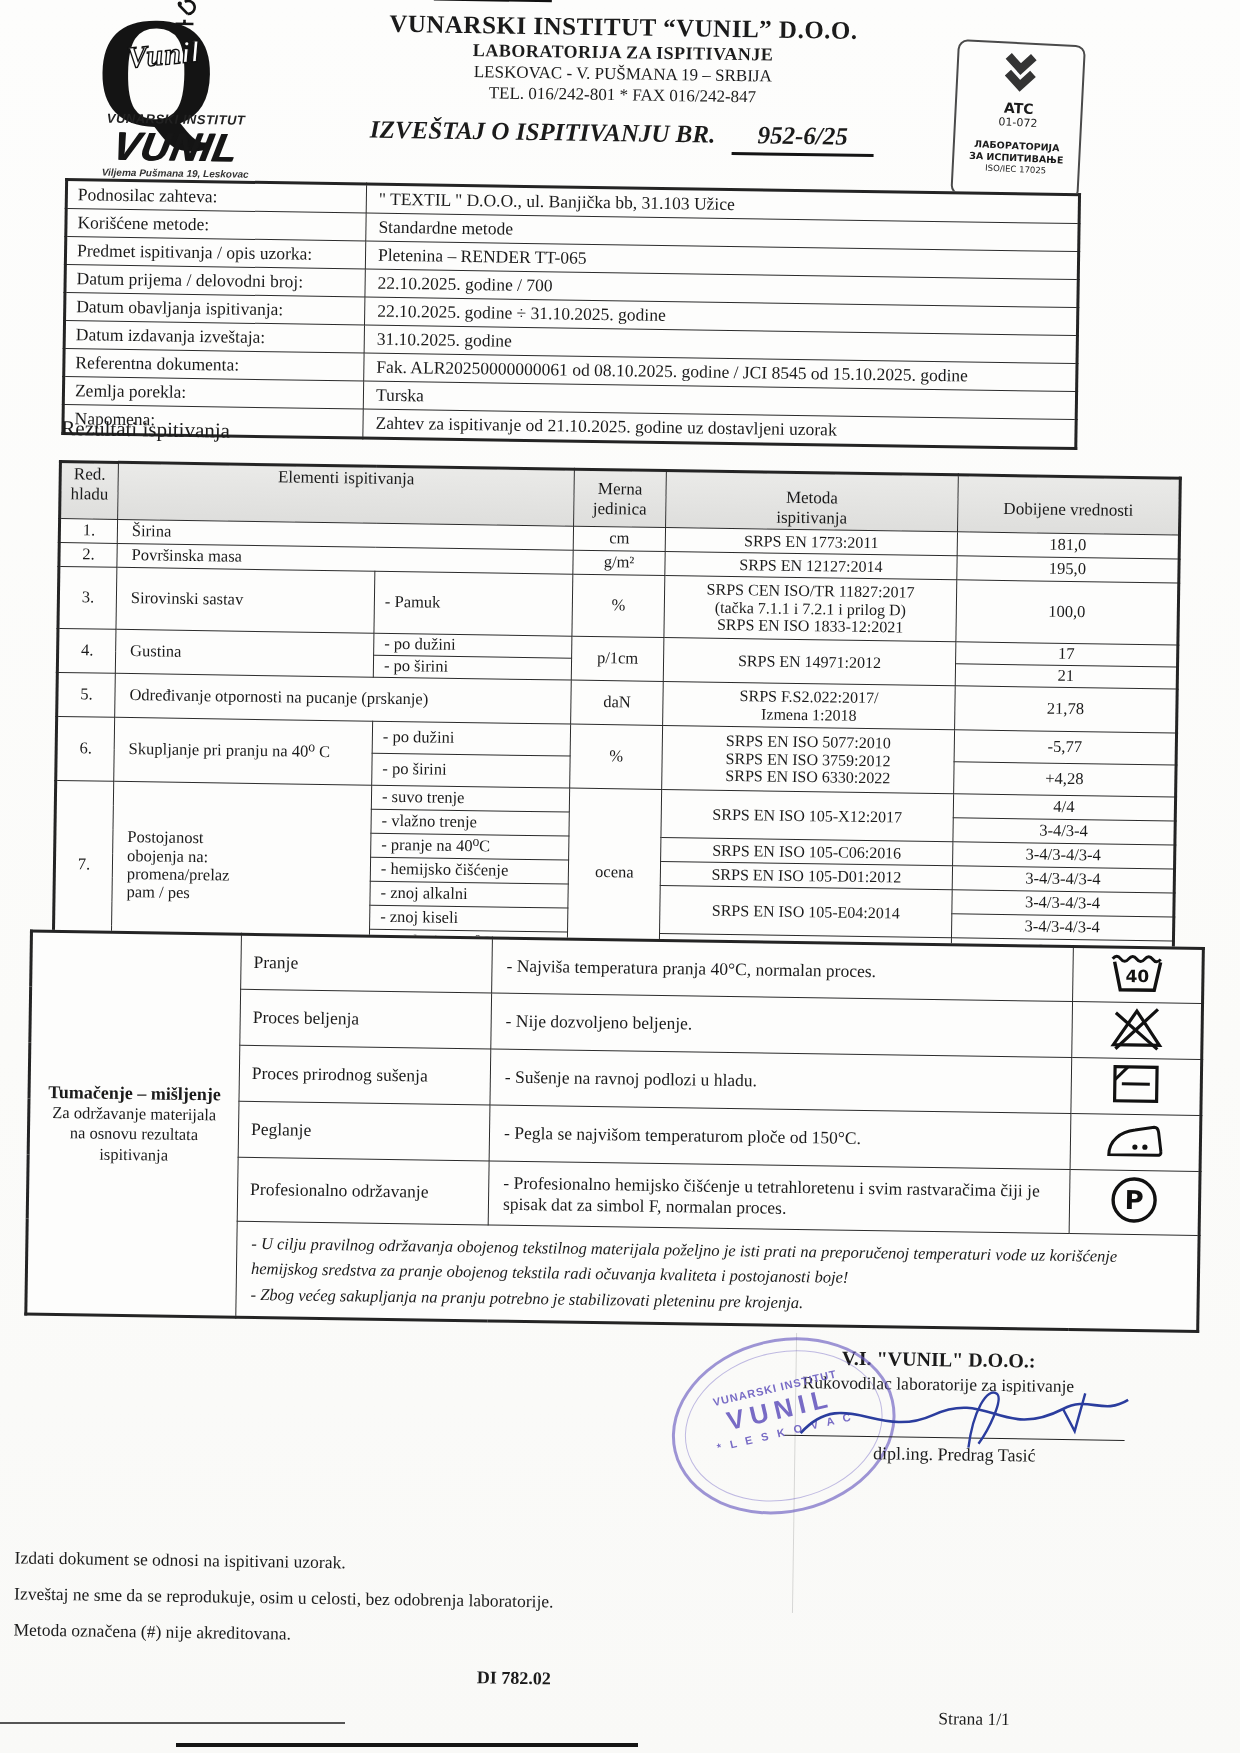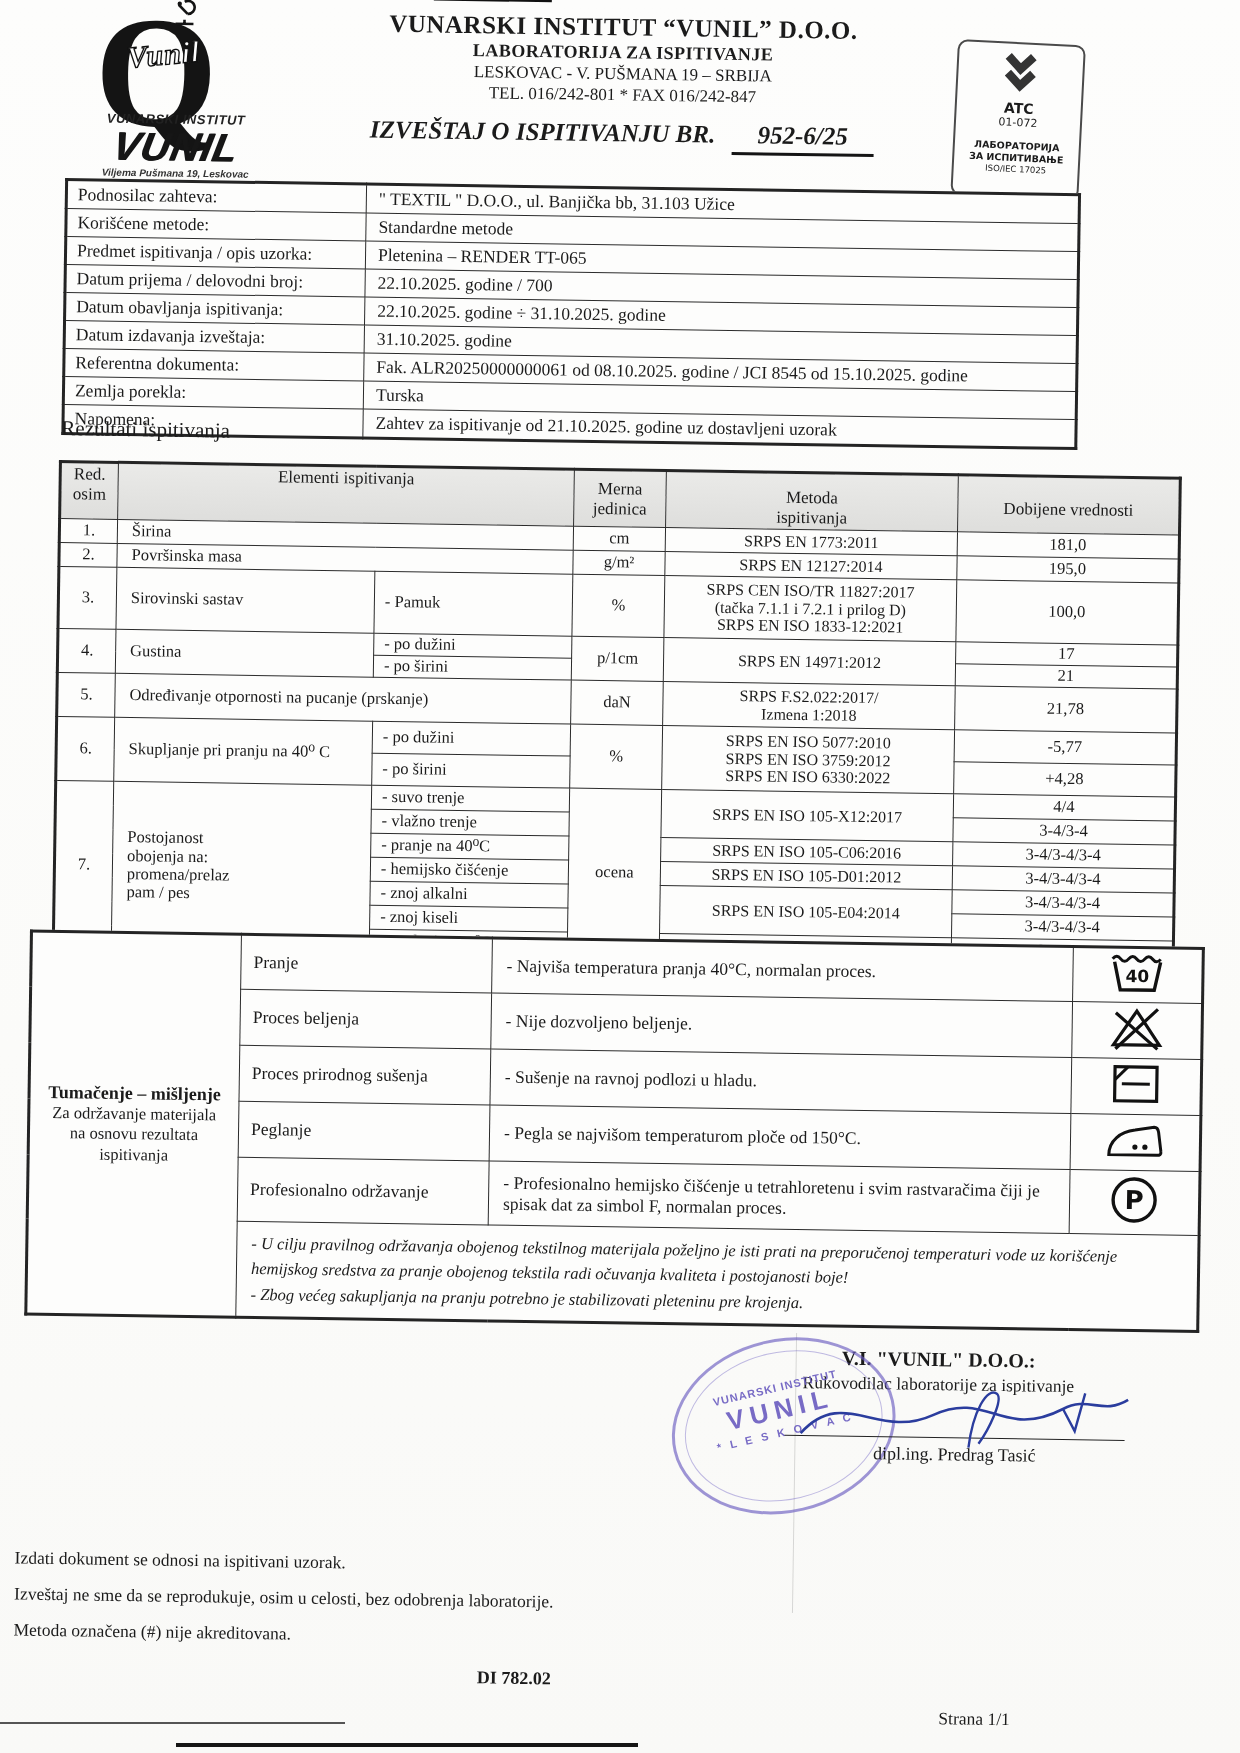--- a/index.html
+++ b/index.html
@@ -197,21 +197,21 @@
           <col style="width:58px">
           <col style="width:258px">
           <col style="width:198px">
           <col style="width:92px">
           <col style="width:292px">
           <col style="width:222px">
         </colgroup>
     <tbody>
           <tr style="height:48px">
       <th class="prelines">Red.
-osim</th>
+hladu</th>
       <th colspan="2">Elementi ispitivanja</th>
       <th class="prelines pt8">Merna
 jedinica</th>
       <th class="prelines pt14">Metoda
 ispitivanja</th>
       <th class="pt22">Dobijene vrednosti</th>
     </tr>
     <tr style="height:24px">
       <td class="no">1.</td>
       <td colspan="2" class="el">Širina</td>

